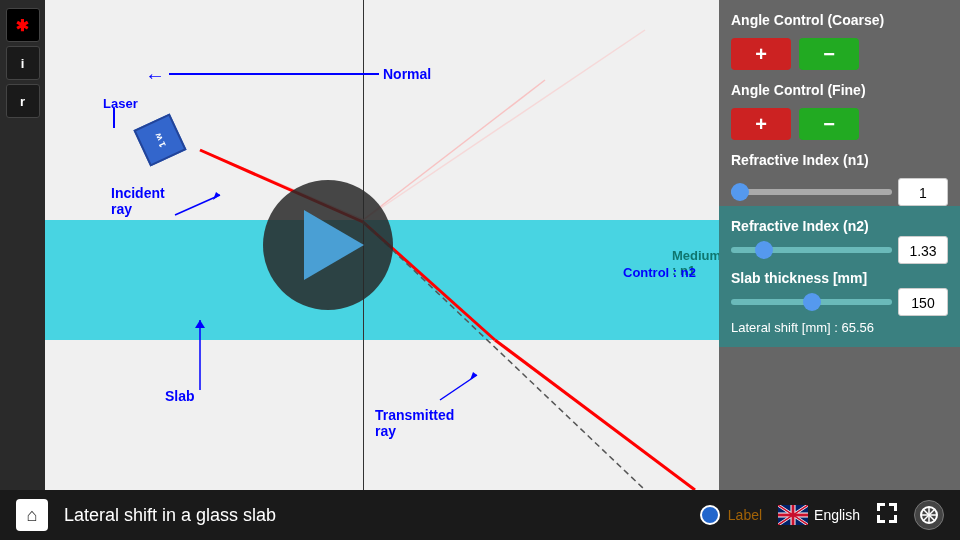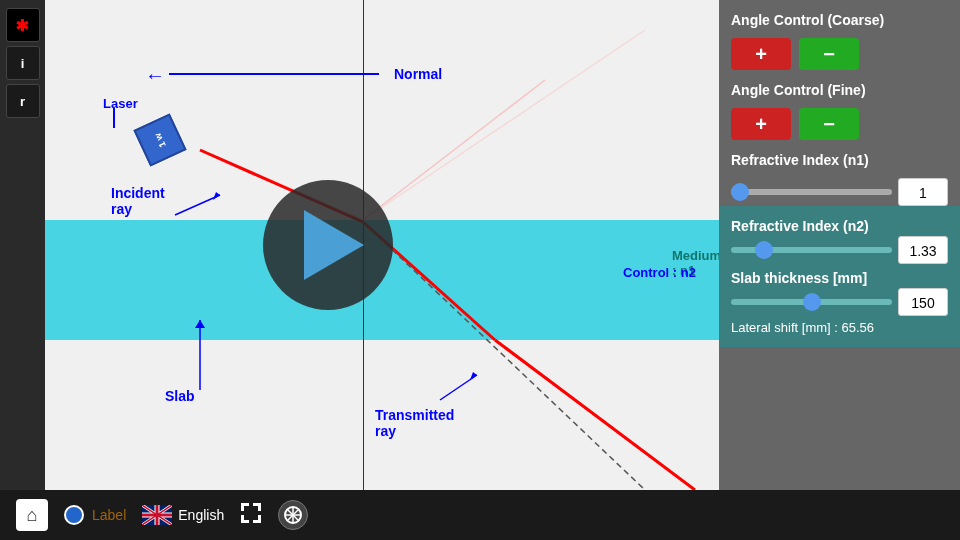--- a/index.html
+++ b/index.html
@@ -319,21 +319,21 @@
 
     <div id="simulation-area">
 
       <div id="slab"></div>
 
       <div id="normal-line"></div>
 
       <div style="position:absolute; top:62px; left:100px; display:flex; align-items:center;">
         <span style="color:blue; font-size:20px; margin-right:4px;">←</span>
         <div style="width:210px; height:2px; background:blue;"></div>
-        <span style="color:blue; font-size:14px; font-weight:bold; margin-left:15px;">Normal</span>
+        <span style="color:blue; font-size:14px; font-weight:bold; margin-left:4px;">Normal</span>
       </div>
 
       <div style="position:absolute; top:96px; left:58px; color:blue; font-size:13px; font-weight:bold;">Laser</div>
       <div style="position:absolute; top:108px; left:68px; width:2px; height:20px; background:blue;"></div>
       <div id="laser-box">
         <span style="font-size:9px; writing-mode:vertical-rl; transform:rotate(180deg);">1 w</span>
       </div>
 
       <svg id="rays-svg">
 
@@ -407,20 +407,21 @@
         </div>
 
         <div class="lateral-shift">Lateral shift [mm] : 65.56</div>
       </div>
 
     </div>
   </div>
 
   <div id="bottom-bar">
     <div id="home-icon">⌂</div>
+    <span id="app-title">Lateral shift in a glass slab</span>
 
     <div id="label-toggle">
       <div id="label-circle"></div>
       <span>Label</span>
     </div>
 
     <div id="language-btn">
 
       <svg width="30" height="20" viewBox="0 0 60 40">
         <rect width="60" height="40" fill="#012169"></rect>

